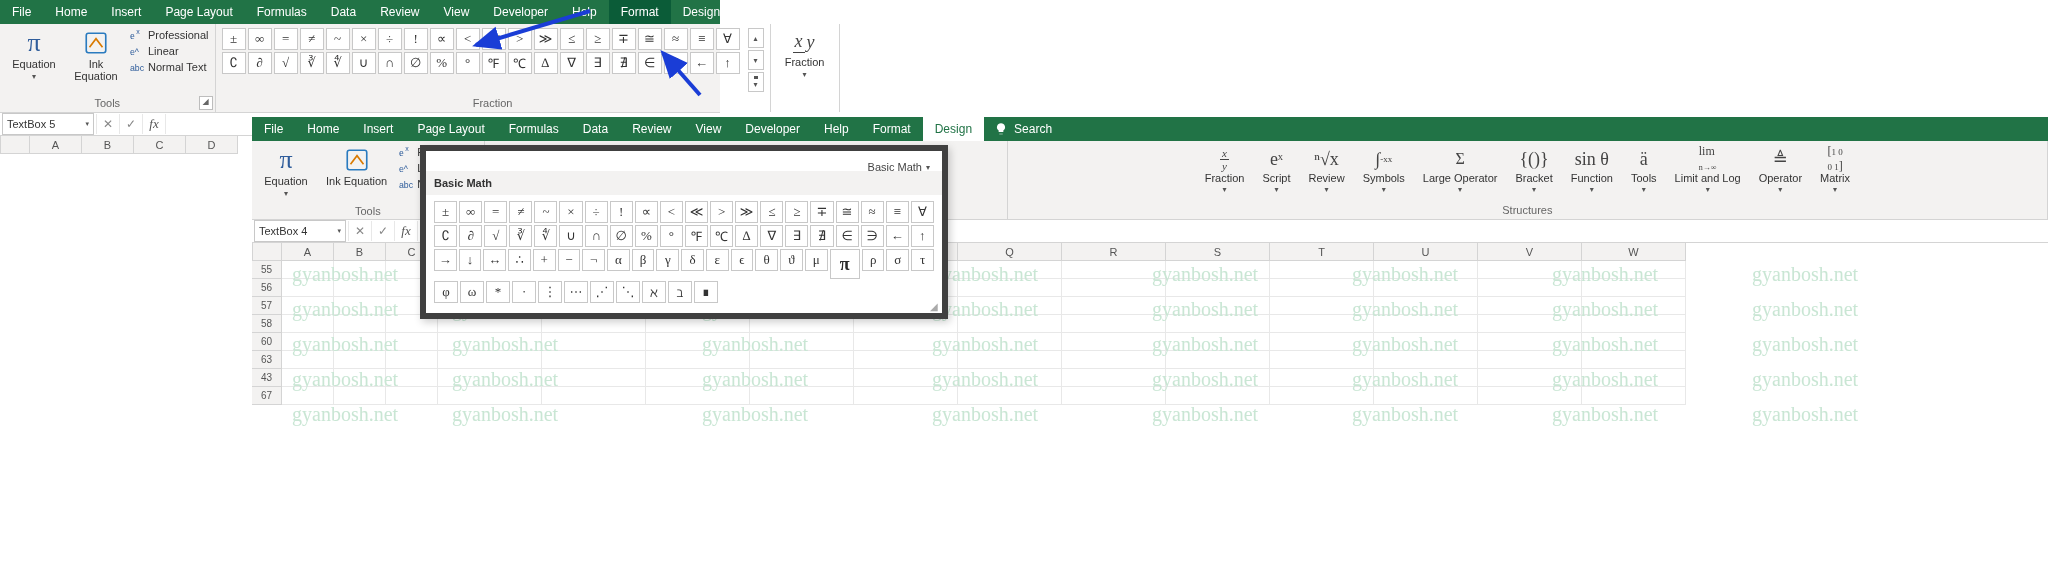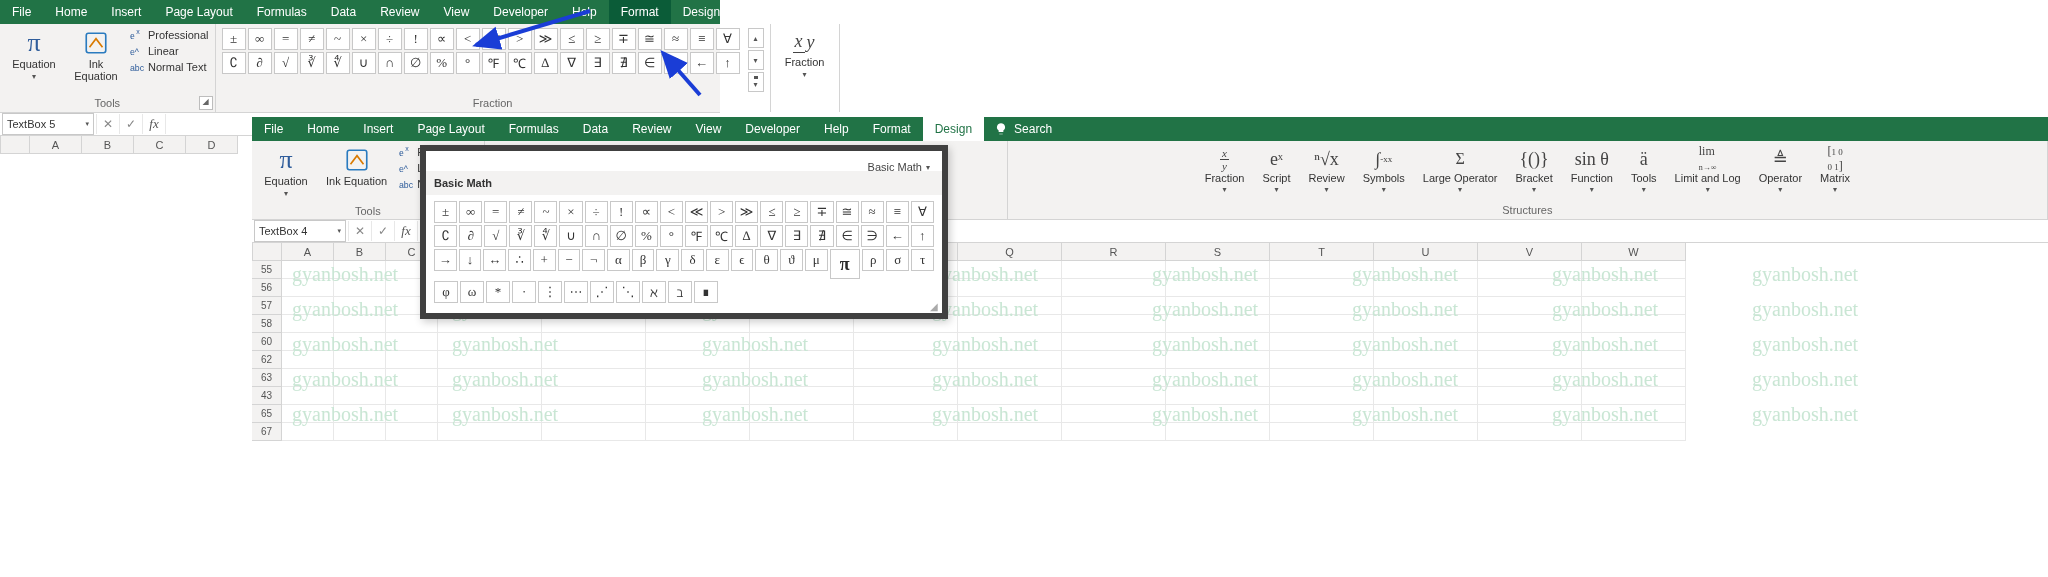--- a/index.html
+++ b/index.html
@@ -508,75 +508,39 @@
             <div class="cell" style="flex: 0 0 104px;"></div>
             <div class="cell" style="flex: 0 0 104px;"></div>
             <div class="cell" style="flex: 0 0 104px;"></div>
             <div class="cell" style="flex: 0 0 104px;"></div>
             <div class="cell" style="flex: 0 0 104px;"></div>
             <div class="cell" style="flex: 0 0 104px;"></div>
             <div class="cell" style="flex: 0 0 104px;"></div>
             <div class="cell" style="flex: 0 0 104px;"></div>
           </div>
           <div class="cellrow">
-            <div class="rowh">62</div>
-            <div class="cell"></div>
-            <div class="cell"></div>
-            <div class="cell"></div>
-            <div class="cell" style="flex: 0 0 104px;"></div>
-            <div class="cell" style="flex: 0 0 104px;"></div>
-            <div class="cell" style="flex: 0 0 104px;"></div>
-            <div class="cell" style="flex: 0 0 104px;"></div>
-            <div class="cell" style="flex: 0 0 104px;"></div>
-            <div class="cell" style="flex: 0 0 104px;"></div>
-            <div class="cell" style="flex: 0 0 104px;"></div>
-            <div class="cell" style="flex: 0 0 104px;"></div>
-            <div class="cell" style="flex: 0 0 104px;"></div>
-            <div class="cell" style="flex: 0 0 104px;"></div>
-            <div class="cell" style="flex: 0 0 104px;"></div>
-            <div class="cell" style="flex: 0 0 104px;"></div>
-          </div>
-          <div class="cellrow">
             <div class="rowh">63</div>
             <div class="cell"></div>
             <div class="cell"></div>
             <div class="cell"></div>
             <div class="cell" style="flex: 0 0 104px;"></div>
             <div class="cell" style="flex: 0 0 104px;"></div>
             <div class="cell" style="flex: 0 0 104px;"></div>
             <div class="cell" style="flex: 0 0 104px;"></div>
             <div class="cell" style="flex: 0 0 104px;"></div>
             <div class="cell" style="flex: 0 0 104px;"></div>
             <div class="cell" style="flex: 0 0 104px;"></div>
             <div class="cell" style="flex: 0 0 104px;"></div>
             <div class="cell" style="flex: 0 0 104px;"></div>
             <div class="cell" style="flex: 0 0 104px;"></div>
             <div class="cell" style="flex: 0 0 104px;"></div>
             <div class="cell" style="flex: 0 0 104px;"></div>
           </div>
           <div class="cellrow">
             <div class="rowh">43</div>
-            <div class="cell"></div>
-            <div class="cell"></div>
-            <div class="cell"></div>
-            <div class="cell" style="flex: 0 0 104px;"></div>
-            <div class="cell" style="flex: 0 0 104px;"></div>
-            <div class="cell" style="flex: 0 0 104px;"></div>
-            <div class="cell" style="flex: 0 0 104px;"></div>
-            <div class="cell" style="flex: 0 0 104px;"></div>
-            <div class="cell" style="flex: 0 0 104px;"></div>
-            <div class="cell" style="flex: 0 0 104px;"></div>
-            <div class="cell" style="flex: 0 0 104px;"></div>
-            <div class="cell" style="flex: 0 0 104px;"></div>
-            <div class="cell" style="flex: 0 0 104px;"></div>
-            <div class="cell" style="flex: 0 0 104px;"></div>
-            <div class="cell" style="flex: 0 0 104px;"></div>
-          </div>
-          <div class="cellrow">
-            <div class="rowh">65</div>
             <div class="cell"></div>
             <div class="cell"></div>
             <div class="cell"></div>
             <div class="cell" style="flex: 0 0 104px;"></div>
             <div class="cell" style="flex: 0 0 104px;"></div>
             <div class="cell" style="flex: 0 0 104px;"></div>
             <div class="cell" style="flex: 0 0 104px;"></div>
             <div class="cell" style="flex: 0 0 104px;"></div>
             <div class="cell" style="flex: 0 0 104px;"></div>
             <div class="cell" style="flex: 0 0 104px;"></div>

